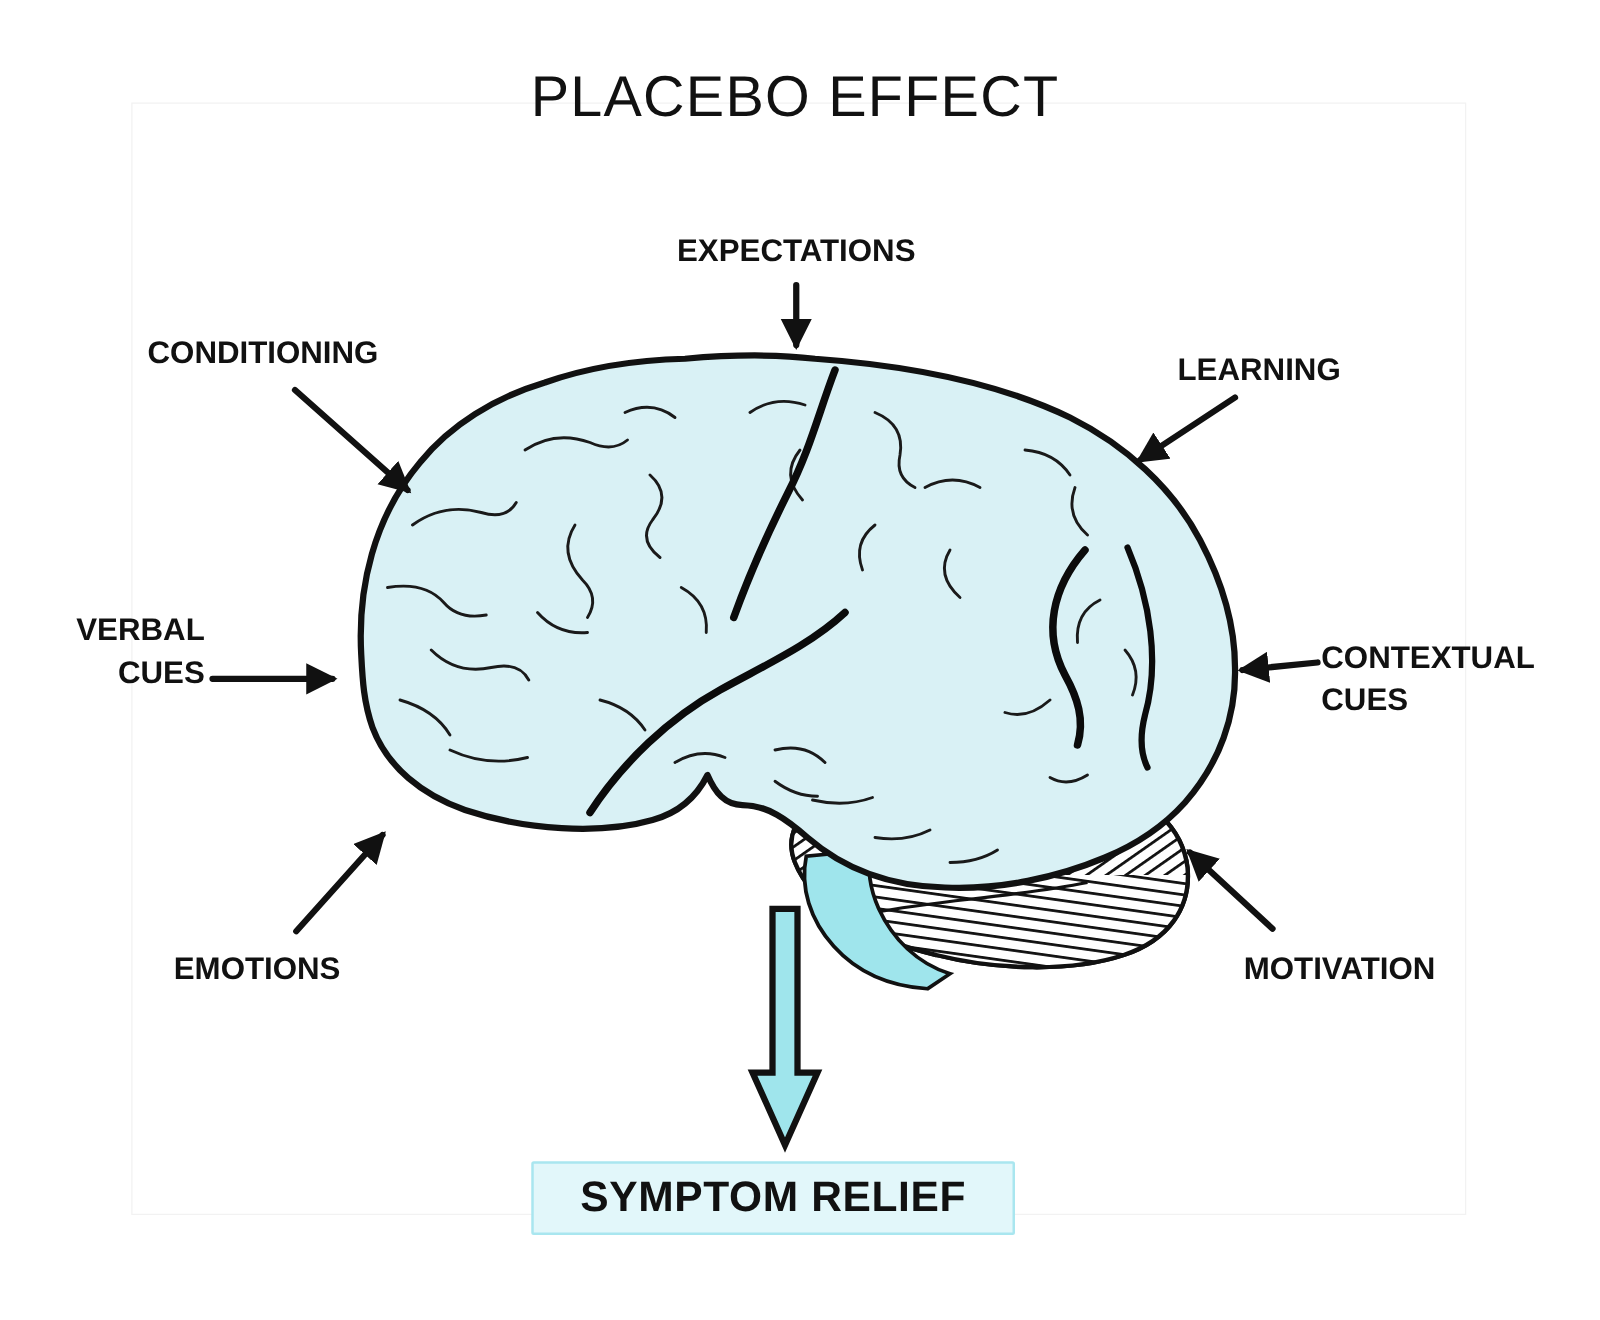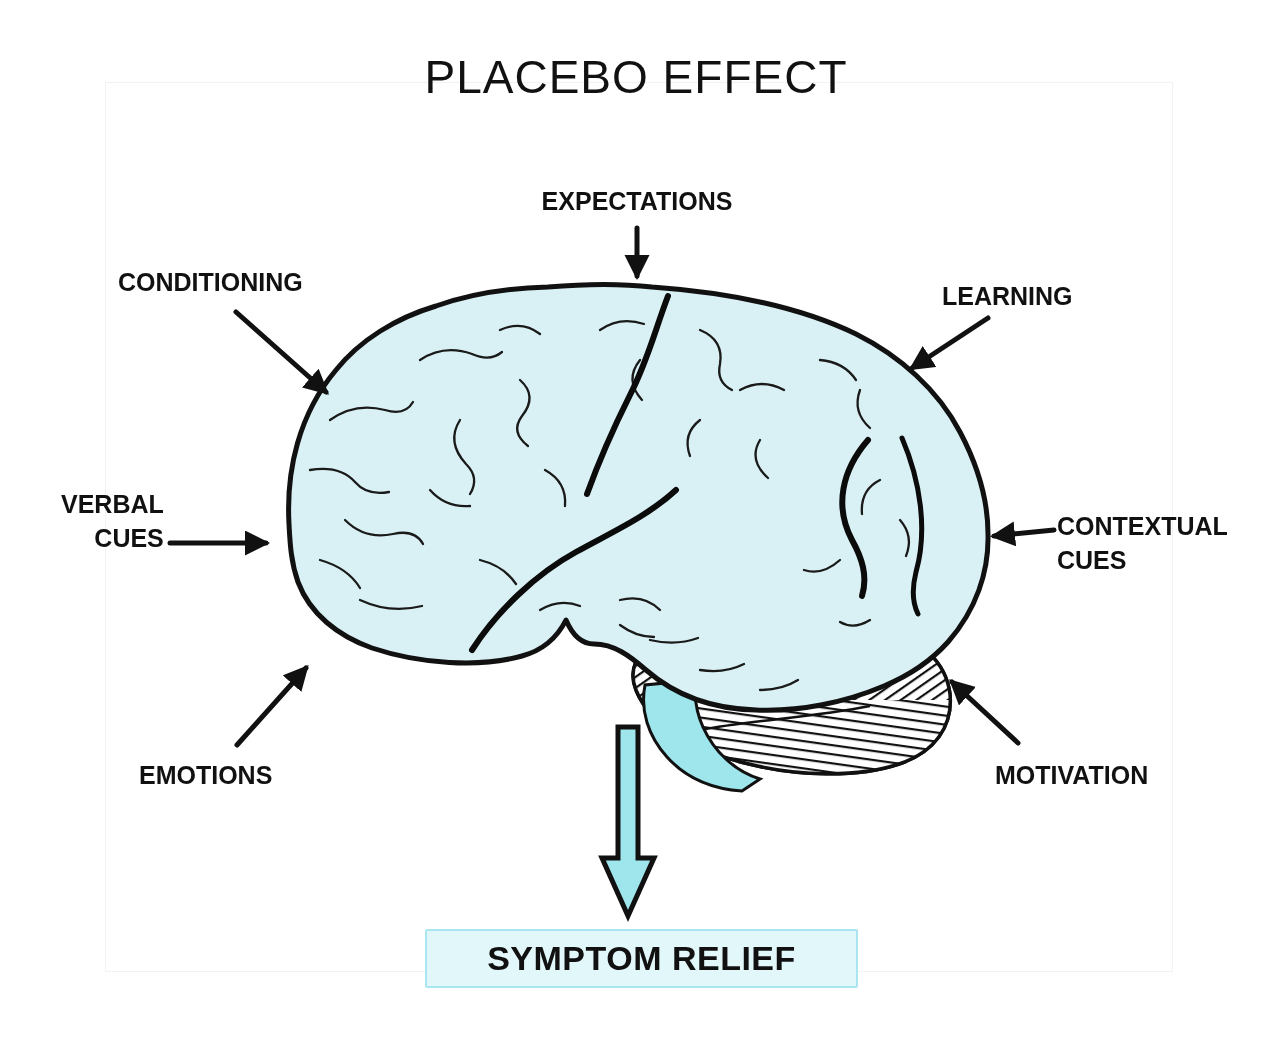--- a/index.html
+++ b/index.html
@@ -15,21 +15,21 @@
     position:absolute;left:636px;top:50px;transform:translateX(-50%);
     font-size:46px;font-weight:400;letter-spacing:1px;white-space:nowrap;
   }
   .lbl{
     position:absolute;font-size:25px;font-weight:700;letter-spacing:0px;
     line-height:34px;white-space:nowrap;
   }
   .lbl.center{transform:translateX(-50%);}
   svg.art{position:absolute;left:0;top:0;}
   .outcome-box{
-    position:absolute;left:425px;top:929px;width:433px;height:59px;
+    position:absolute;left:425px;top:929px;width:387px;height:59px;
     background:var(--outcome-fill,#e2f7fa);
     border:2.5px solid var(--outcome-border,#a9e6ef);
     border-radius:2px;box-sizing:border-box;
     display:flex;align-items:center;justify-content:center;
   }
   .outcome-box .txt{font-size:34px;font-weight:700;letter-spacing:0.5px;white-space:nowrap;}
 </style>
 </head>
 <body>
 

